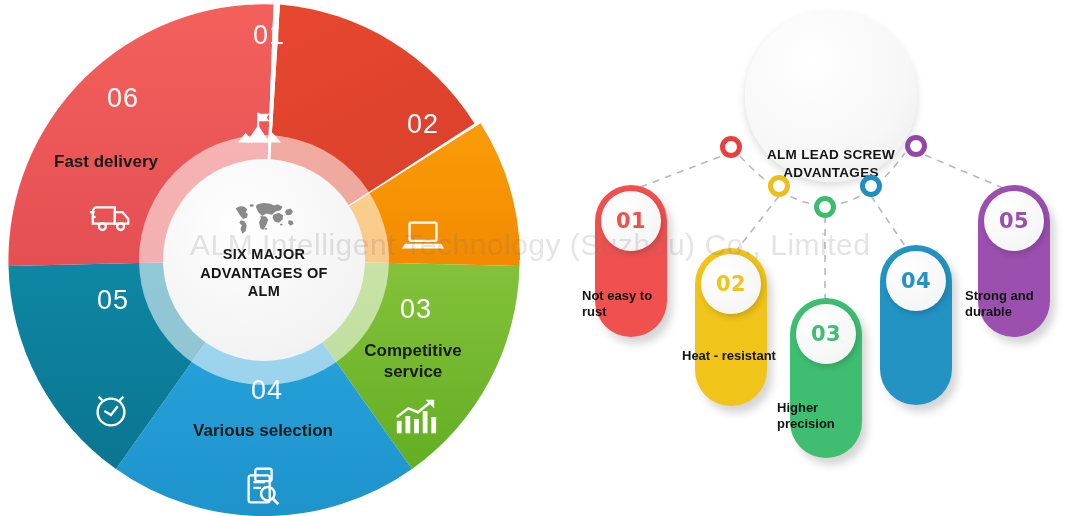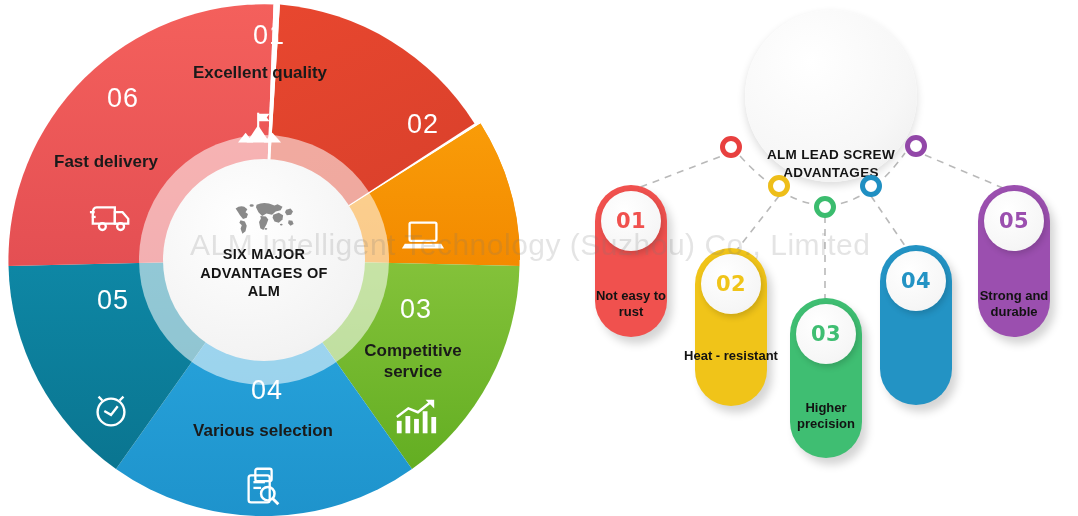--- a/index.html
+++ b/index.html
@@ -189,21 +189,20 @@
   .pill-num {
     font-size: 21px;
     font-weight: bold;
     letter-spacing: 0.5px;
     font-family: "DejaVu Sans", sans-serif;
   }
   .pill-text {
     position: absolute;
     left: -13px;
     width: 98px;
-    text-align: center;
     font-size: 13px;
     font-weight: bold;
     color: #121212;
     line-height: 1.22;
   }
 </style>
 </head>
 <body>
 
 <div id="canvas">
@@ -269,21 +268,20 @@
           <path d="M100 33 l6 1 2 5 -5 3 -4 -4 z"></path>
           <ellipse cx="40" cy="9" rx="3.4" ry="2"></ellipse>
           <ellipse cx="63" cy="47" rx="2.4" ry="1.6"></ellipse>
           <ellipse cx="88" cy="40" rx="2.2" ry="1.5"></ellipse>
         </g>
       </svg>
       <div class="center-title">SIX MAJOR ADVANTAGES OF ALM</div>
     </div>
 
     <div class="seg-num" style="left:201px; top:16px;">01</div>
-    <div class="seg-label" style="left:177px; top:59px;">Excellent quality</div>
     <svg class="seg-icon" style="left:229px; top:105px;" viewBox="0 0 48 40">
       <g fill="#ffffff">
         <path d="M22 4 h12 l-3 4 3 4 h-12 z"></path>
         <rect x="21" y="3" width="2.2" height="17"></rect>
         <path d="M22 16 l12 18 h-24 z"></path>
         <path d="M9 24 l8 10 h-16 z"></path>
         <path d="M37 24 l9 10 h-18 z"></path>
       </g>
     </svg>
 

